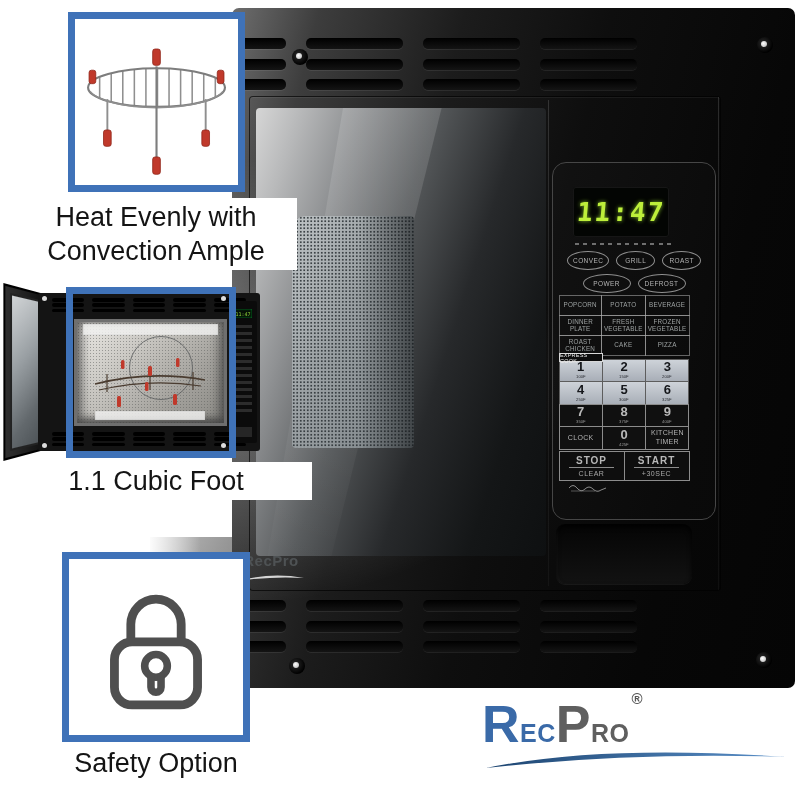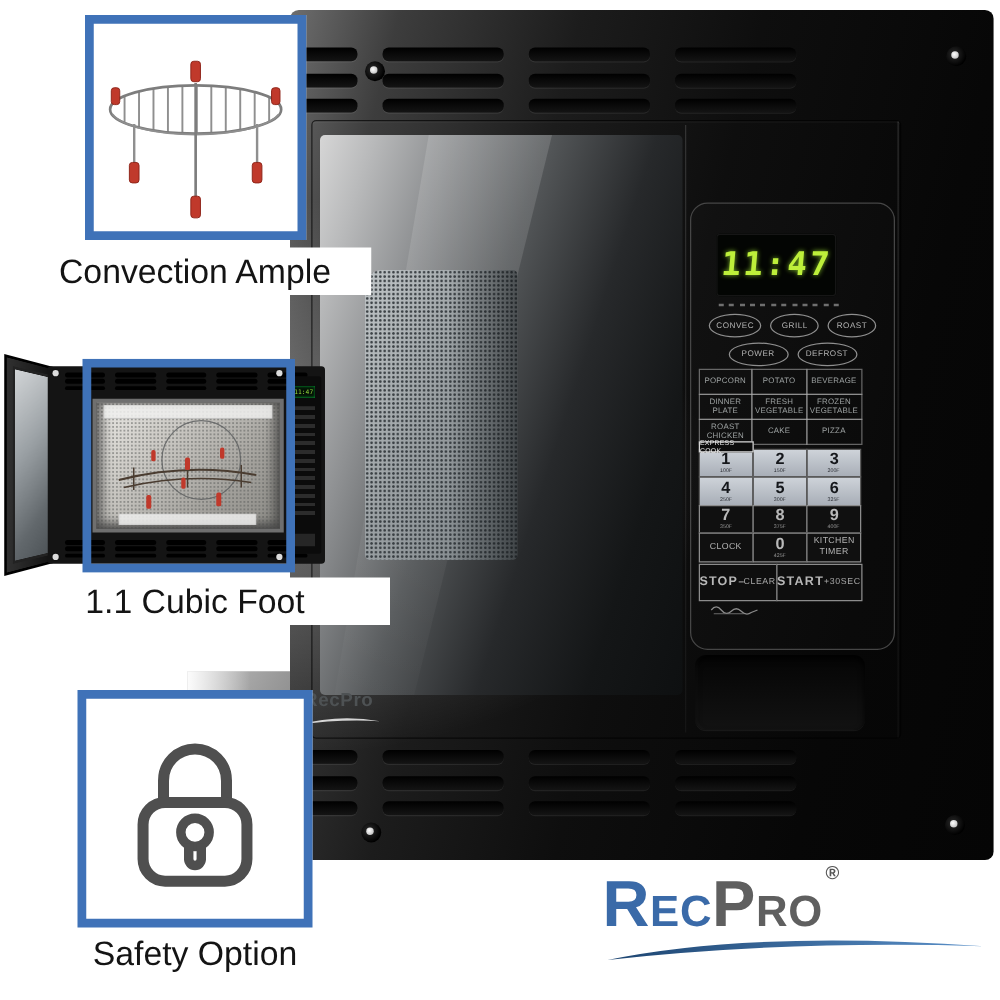--- a/index.html
+++ b/index.html
@@ -69,21 +69,21 @@
   #pad{position:absolute;left:6px;top:196px;width:130px;display:grid;grid-template-columns:repeat(3,1fr);}
   .key{margin:-0.5px;height:21.5px;display:flex;flex-direction:column;align-items:center;
     justify-content:center;line-height:1;}
   .key-light{background:linear-gradient(#ced3d9,#a8aeb7);border:1px solid #5d5d5d;color:#15171b;}
   .key-dark{background:#101010;border:1px solid #8c8c8c;color:#b9b9b9;}
   .key .digit{font-size:13px;font-weight:bold;}
   .key .temp{font-size:6px;transform:scale(0.7);margin-top:1px;}
   .key-light .temp{color:#2a2d33;} .key-dark .temp{color:#9a9a9a;}
   .key .fn{font-size:7px;letter-spacing:0.3px;text-align:center;line-height:1.2;color:#b2b2b2;}
   #startstop{position:absolute;left:6px;top:288px;width:130px;display:grid;grid-template-columns:1fr 1fr;}
-  .bigkey{margin:-0.5px;height:28px;border:1px solid #8c8c8c;display:flex;flex-direction:row;
+  .bigkey{margin:-0.5px;height:28px;border:1px solid #8c8c8c;display:flex;flex-direction:column;
     align-items:center;justify-content:center;background:#0e0e0e;}
   .bigkey .l1{font-size:10px;font-weight:bold;color:#b7b7b7;letter-spacing:1px;}
   .bigkey .rule{width:70%;border-top:1px solid #8c8c8c;margin:1.5px 0;}
   .bigkey .l2{font-size:7px;color:#a8a8a8;letter-spacing:0.5px;}
   #signature{position:absolute;left:14px;top:319px;}
   #door-open-btn{position:absolute;left:324px;top:516px;width:136px;height:60px;border-radius:9px;
     background:linear-gradient(to bottom,#050505,#121212);
     box-shadow:inset 0 3px 5px rgba(0,0,0,0.9), 0 1px 0 rgba(255,255,255,0.06), inset 2px 0 2px rgba(255,255,255,0.04);}
   
   .inset{position:absolute;background:#fff;border:7px solid #3f72b8;box-sizing:border-box;z-index:6;}
@@ -124,21 +124,21 @@
   .mini-screw{position:absolute;width:5px;height:5px;border-radius:50%;background:#dcdcdc;box-shadow:0 0 1px #000;}
   
   .caption{position:absolute;text-align:center;color:#141414;font-size:27px;line-height:34px;
     background:#fff;padding:2px 0;z-index:7;}
   #cap1{left:15px;top:198px;width:282px;}
   #cap2{left:0px;top:462px;width:312px;}
   #cap3{left:25px;top:744px;width:262px;background:transparent;}
   
   #logo{position:absolute;left:482px;top:690px;width:314px;height:78px;z-index:7;text-align:left;}
   #logo .word{white-space:nowrap;font-weight:bold;letter-spacing:0.5px;}
-  #logo .big{font-size:52px;} #logo .small{font-size:35px;text-align:right;}
+  #logo .big{font-size:52px;} #logo .small{font-size:25px;text-align:right;}
   #logo .blue{color:#3a6aa8;} #logo .gray{color:#5f5f5f;}
   #logo .reg{font-size:15px;color:#555;vertical-align:38px;margin-left:2px;}
   #logo svg{display:block;margin-top:-6px;}
 </style>
 </head>
 <body>
 
 <div id="stage">
 
   <div id="photo-left-ext"></div>
@@ -354,20 +354,21 @@
       <rect x="77" y="28" width="8" height="17" rx="2.5" fill="#c0392b" stroke="#8e2318" stroke-width="0.8"></rect>
       <rect x="11" y="50" width="7" height="14" rx="2.5" fill="#c0392b" stroke="#8e2318" stroke-width="0.8"></rect>
       <rect x="144" y="50" width="7" height="14" rx="2.5" fill="#c0392b" stroke="#8e2318" stroke-width="0.8"></rect>
       <rect x="26" y="112" width="8" height="17" rx="2.5" fill="#c0392b" stroke="#8e2318" stroke-width="0.8"></rect>
       <rect x="128" y="112" width="8" height="17" rx="2.5" fill="#c0392b" stroke="#8e2318" stroke-width="0.8"></rect>
       <rect x="77" y="140" width="8" height="18" rx="2.5" fill="#c0392b" stroke="#8e2318" stroke-width="0.8"></rect>
     </svg>
   </div>
 
   <div class="caption" id="cap1">
+    <div>Heat Evenly with</div>
     <div>Convection Ample</div>
   </div>
 
   <div id="inset-oven">
     <div id="mw-door">
         <div class="pane"></div>
       </div>
     <div id="mw-body">
       <div class="mini-vents tp">
         <i>

